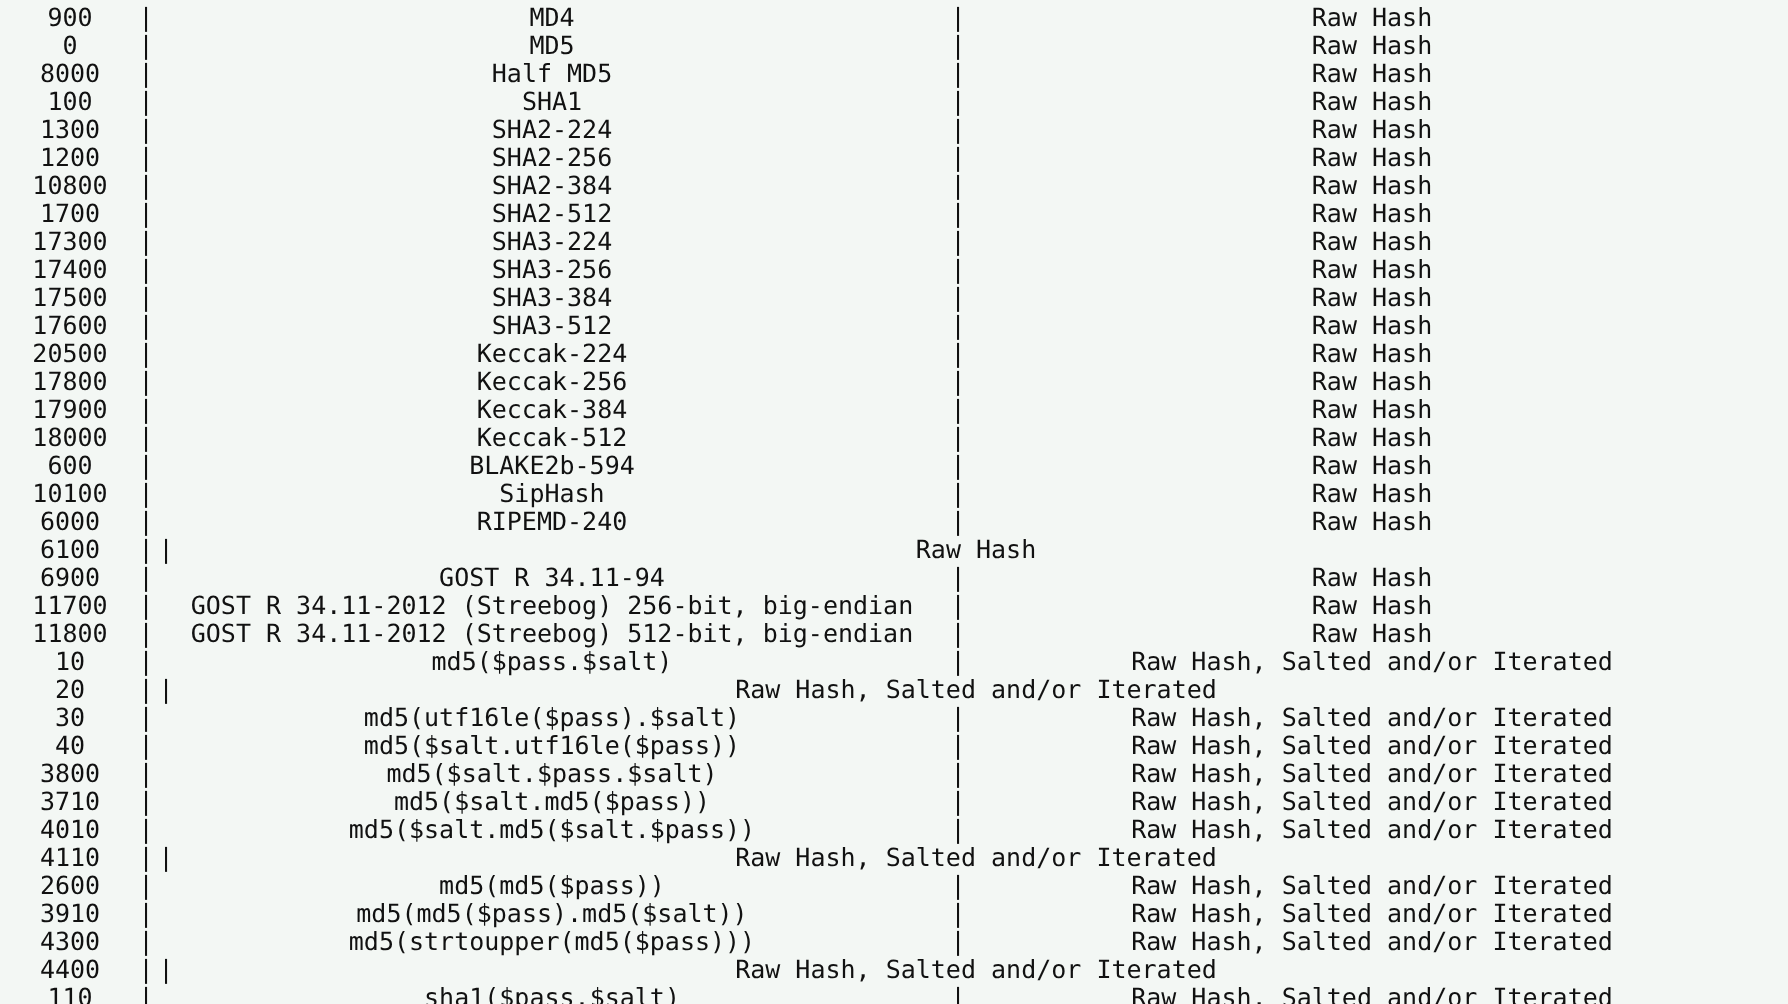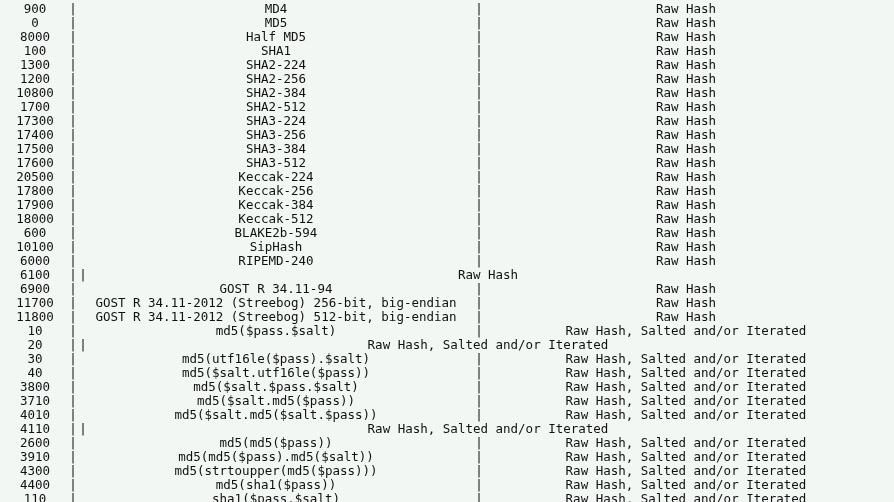--- a/index.html
+++ b/index.html
@@ -274,21 +274,20 @@
     <div class="row">
       <span class="col-id">4300</span>
       <span class="sep">|</span>
       <span class="col-name">md5(strtoupper(md5($pass)))</span>
       <span class="sep">|</span>
       <span class="col-cat">Raw Hash, Salted and/or Iterated</span>
     </div>
     <div class="row">
       <span class="col-id">4400</span>
       <span class="sep">|</span>
-      <span class="col-name">md5(sha1($pass))</span>
       <span class="sep">|</span>
       <span class="col-cat">Raw Hash, Salted and/or Iterated</span>
     </div>
     <div class="row">
       <span class="col-id">110</span>
       <span class="sep">|</span>
       <span class="col-name">sha1($pass.$salt)</span>
       <span class="sep">|</span>
       <span class="col-cat">Raw Hash, Salted and/or Iterated</span>
     </div>

